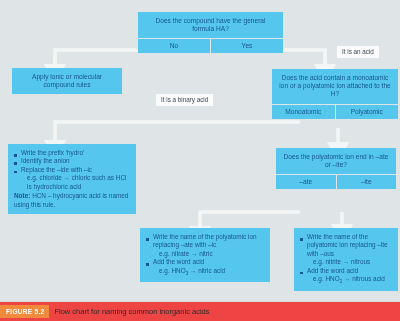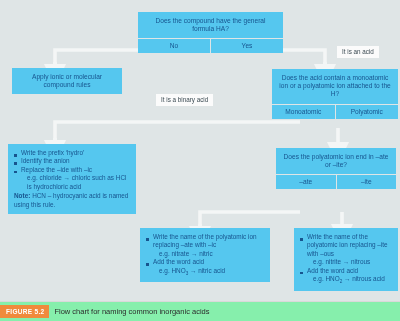--- a/index.html
+++ b/index.html
@@ -74,21 +74,21 @@
   }
   .listbox li .sub{display:block;padding-left:6px;}
   .listbox .note{line-height:1.32;margin-top:1px;}
   .listbox .note b{font-weight:bold;}
   sub{font-size:0.72em;}
 
   
   #caption{
     position:absolute;left:0;bottom:0;
     width:400px;height:19px;
-    background:#86efac;
+    background:#ef4444;
     border-top:1px solid #d9d9d9;
     display:flex;align-items:center;
     z-index:6;
   }
   #figtag{
     background:#f08a3c;
     color:#ffffff;
     font-weight:bold;
     font-size:6.5px;
     letter-spacing:.3px;

